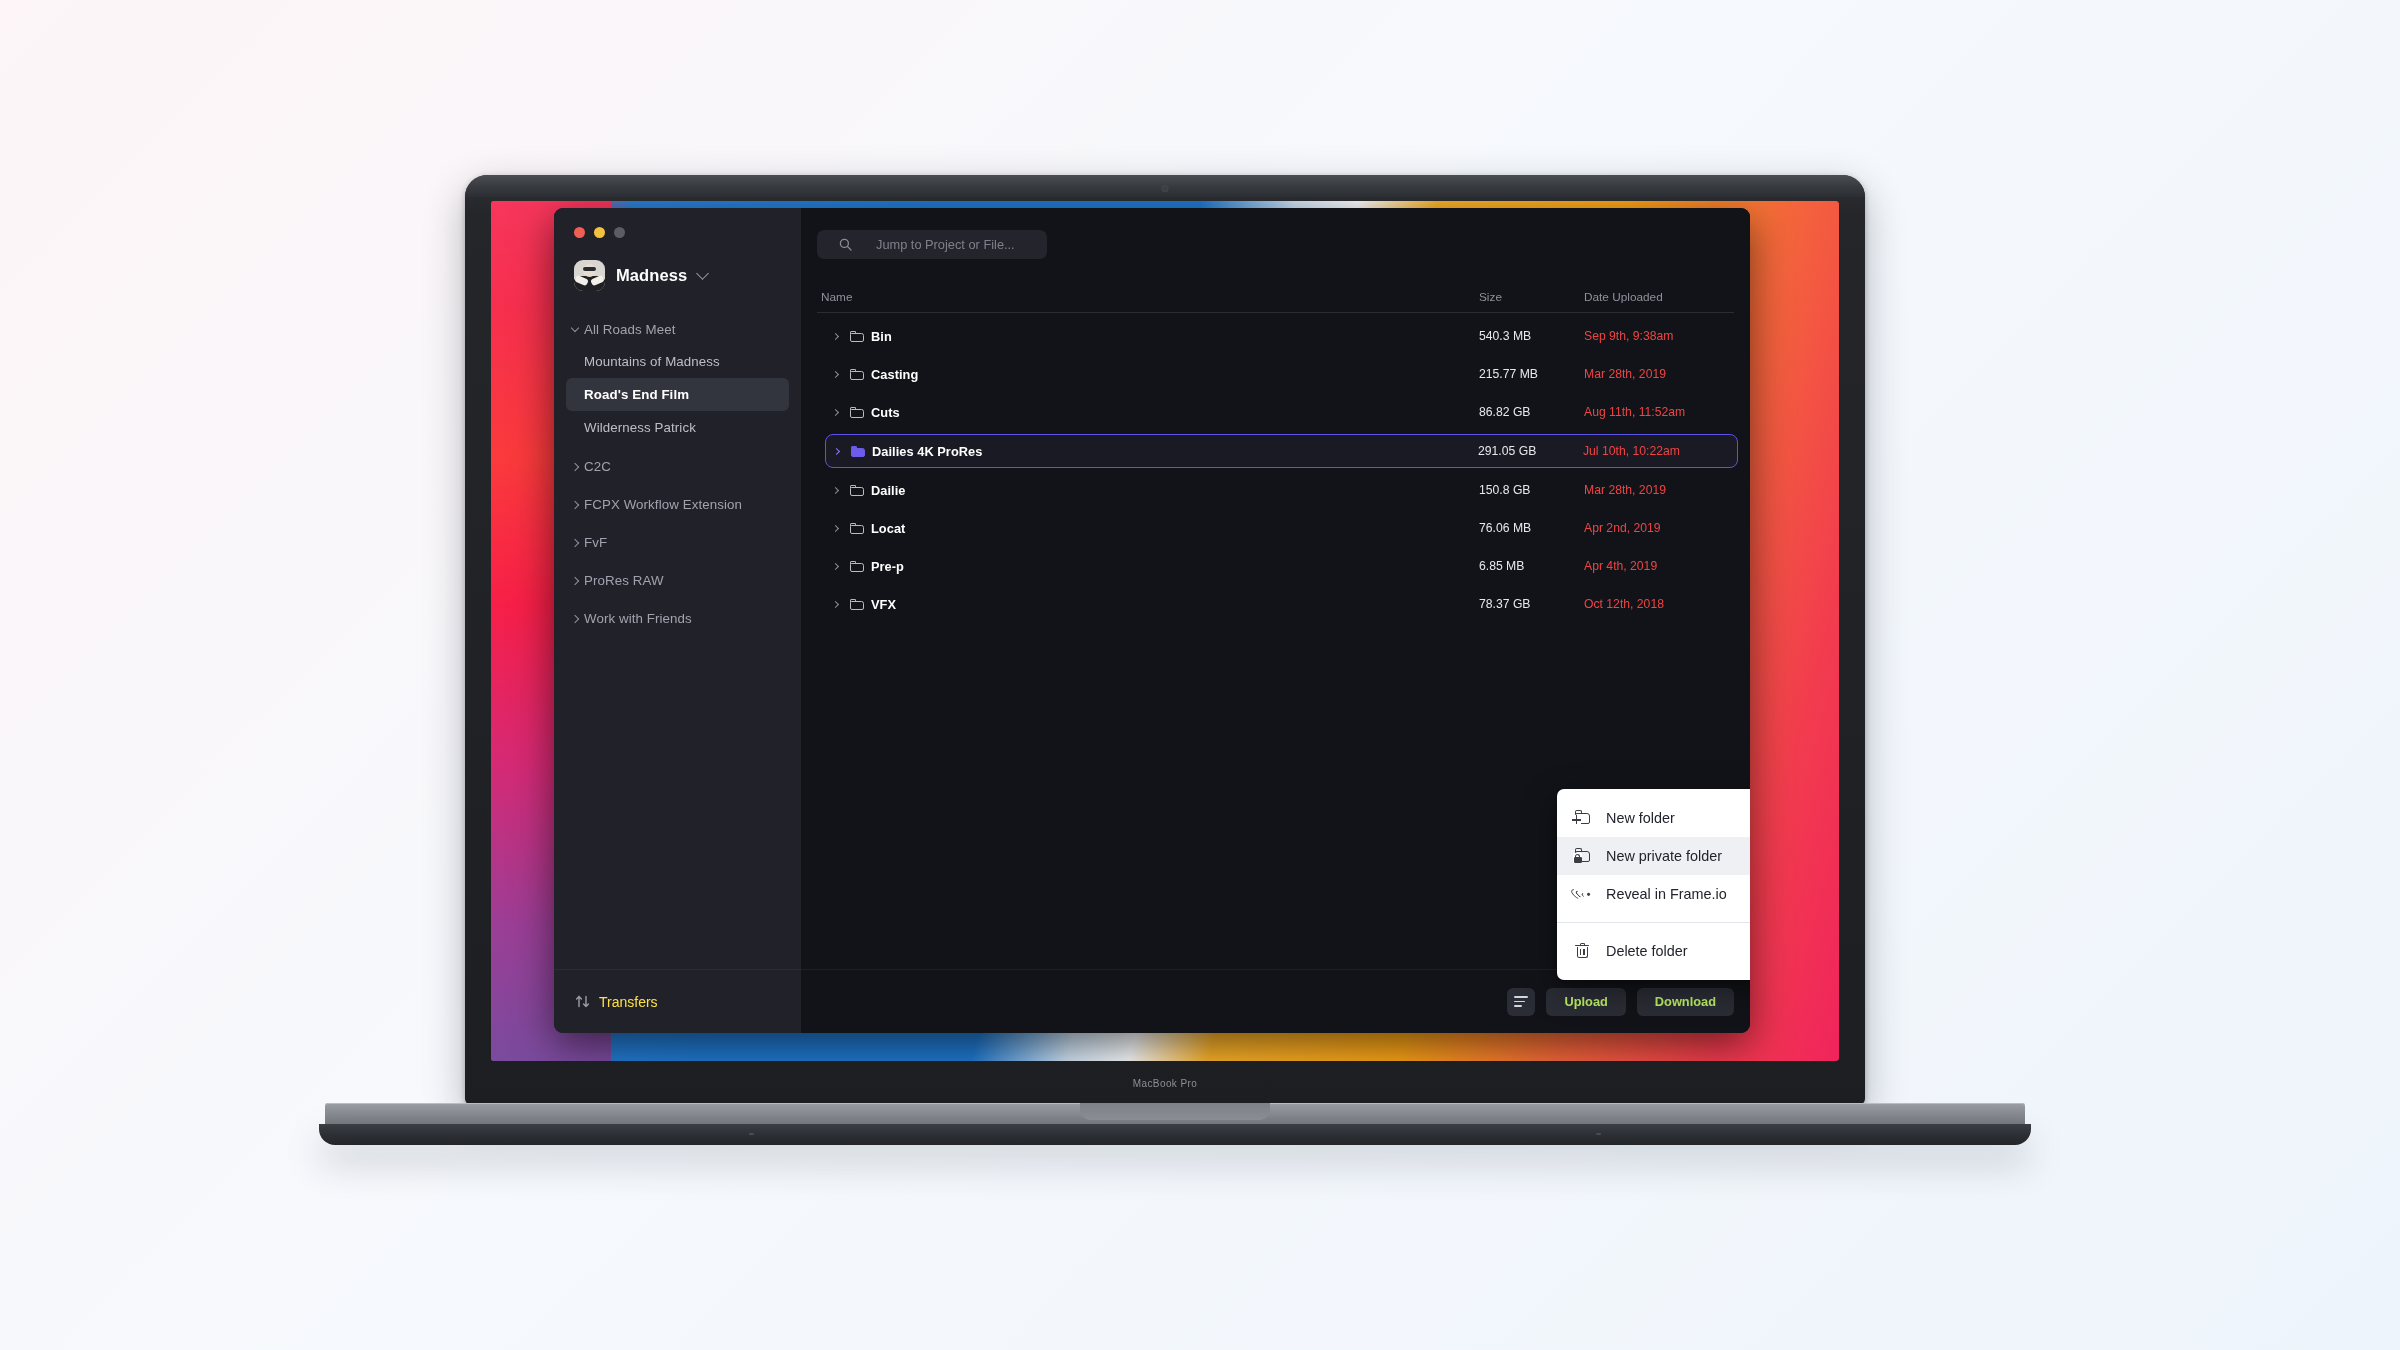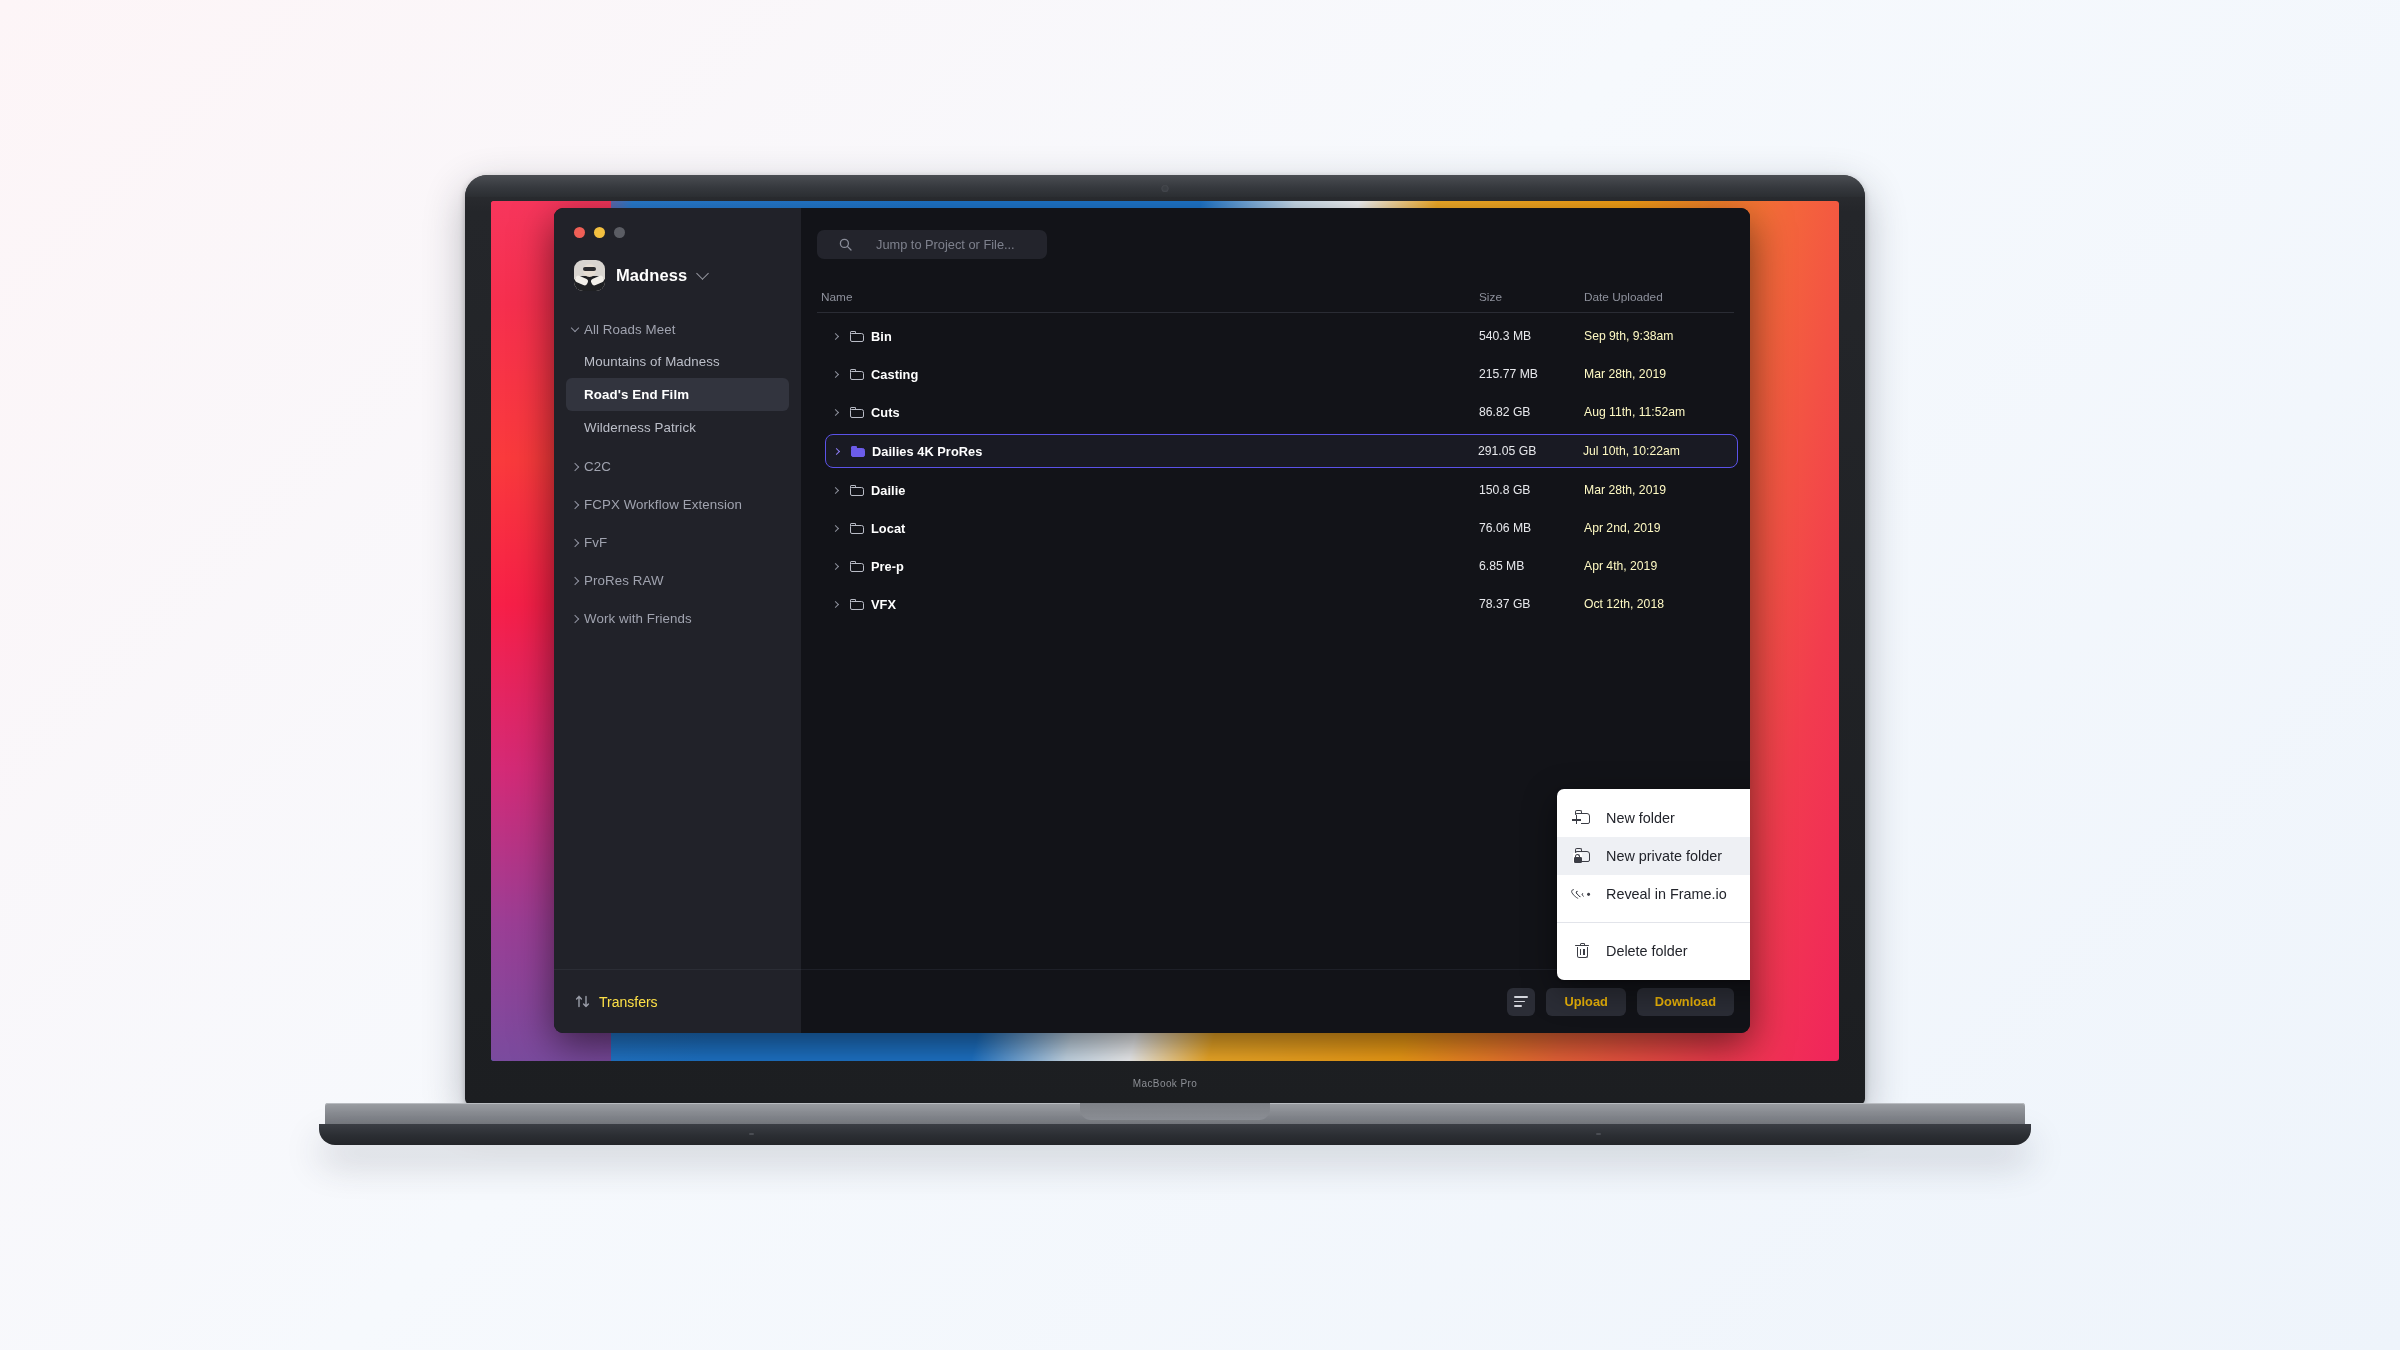--- a/index.html
+++ b/index.html
@@ -99,40 +99,40 @@
   .th { font-size:11.8px; color:#8e919c; }
   .col-name { flex:1; padding-left:4px; }
   .col-size { width:105px; }
   .col-date { width:150px; }
 
   #rows { margin-top:7px; padding:0 12px;margin-left:12px; }
   .row { height:32px; display:flex; align-items:center; padding:0 4px; margin-bottom:0; border-radius:8px; position:relative; }
   .row .cell { display:flex; align-items:center; }
   .row .rname { flex:1; display:flex; align-items:center; gap:7px; padding-left:4px; }
   .row .rsize { width:105px; font-size:12.2px; color:#e7e8ec; }
-  .row .rdate { width:150px; font-size:12.2px; color:#fef9c3; }
+  .row .rdate { width:150px; font-size:12.2px; color:#ef4444; }
   .rlabel { font-size:12.8px; color:#ffffff; font-weight:600; letter-spacing:.05px;}
   .row.selected { border:1.5px solid #5b52e8; background:#191a23; height:34px; }
   .row-spacer { height:6px; }
 
   .folder { width:14px; height:11px; position:relative; flex:0 0 14px; }
   .folder .fbody { position:absolute; left:0; top:2px; width:14px; height:9px; border:1.3px solid #b9bcc6; border-radius:1.5px 2.5px 2px 2px; }
   .folder .ftab { position:absolute; left:0; top:0; width:6px; height:3px; border:1.3px solid #b9bcc6; border-bottom:none; border-radius:1.5px 1.5px 0 0; }
   .folder.filled .fbody { background:#6c5ce9; border-color:#6c5ce9; }
   .folder.filled .ftab { background:#6c5ce9; border-color:#6c5ce9; }
   .row-caret { width:5px; height:5px; border-right:1.6px solid #8d909b; border-bottom:1.6px solid #8d909b; transform:rotate(-45deg); flex:0 0 5px; margin-right:5px;}
   .row.selected .row-caret { border-color:#8d7ef5; }
 
   #bottombar { position:absolute; left:0; bottom:0; width:100%; height:64px; border-top:1px solid #1e2028;
                display:flex; align-items:center; justify-content:flex-end; gap:11px; padding-right:16px; }
   #viewBtn { width:28px; height:28px; background:#2b2d36; border-radius:6px; display:flex; flex-direction:column;
              align-items:flex-start; justify-content:center; gap:3px; padding-left:7px; }
   #viewBtn i { display:block; height:1.8px; background:#d4d6dd; border-radius:1px; }
   .btn { height:28px; background:#2b2d36; border-radius:6px; display:flex; align-items:center; justify-content:center;
-         color:#eab308; font-size:12.8px; font-weight:700; padding:0 18px; }
+         color:#bef264; font-size:12.8px; font-weight:700; padding:0 18px; }
 
   
   #ctxmenu { position:absolute; left:1003px; top:581px; width:242px; background:#ffffff;
              border-radius:7px; box-shadow:0 10px 34px rgba(0,0,0,.45), 0 1px 3px rgba(0,0,0,.25);
              padding:10px 0 10px 0; z-index:50; }
   .mi { height:38px; display:flex; align-items:center; gap:14px; padding:0 16px; position:relative; }
   .mi.active { background:#eef0f4; }
   .mi-label { font-size:14.4px; color:#22242b; }
   .mi-sep { height:1px; background:#e2e4ea; margin:9px 0 9px 0; }
   .mi-ic { width:19px; height:16px; position:relative; flex:0 0 19px; }

